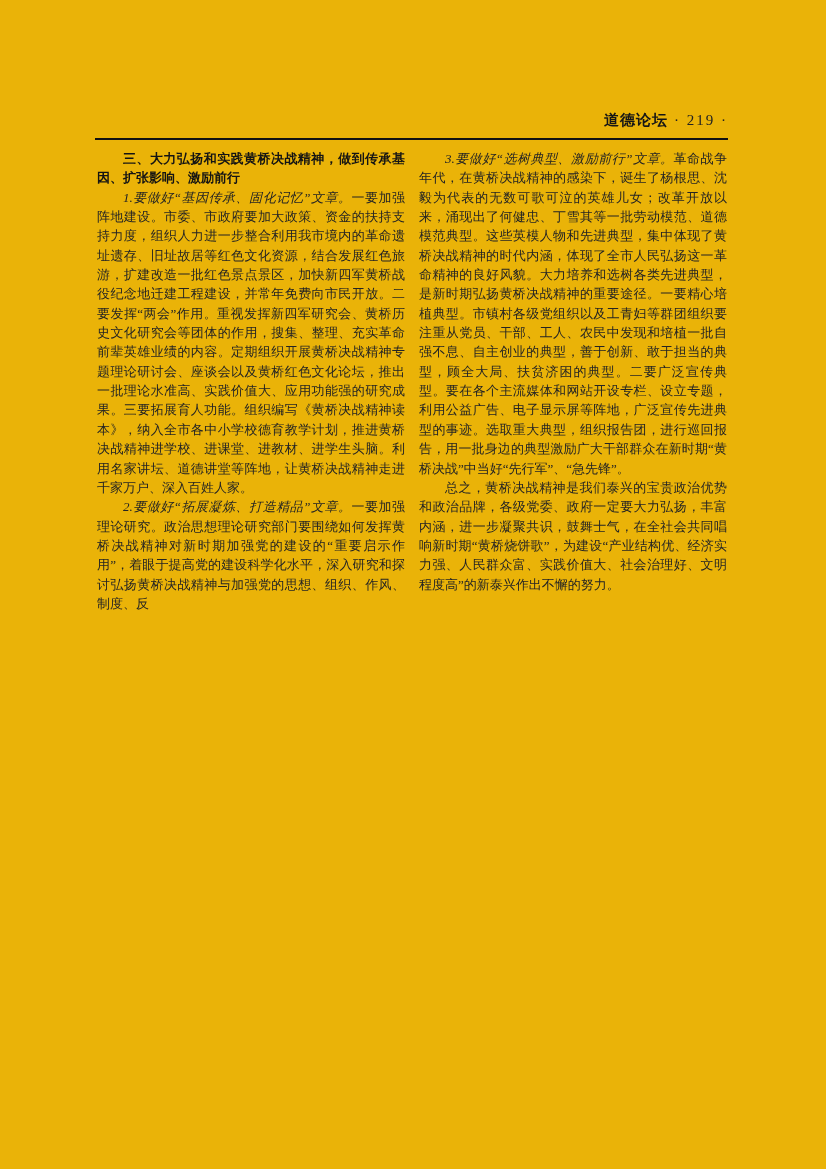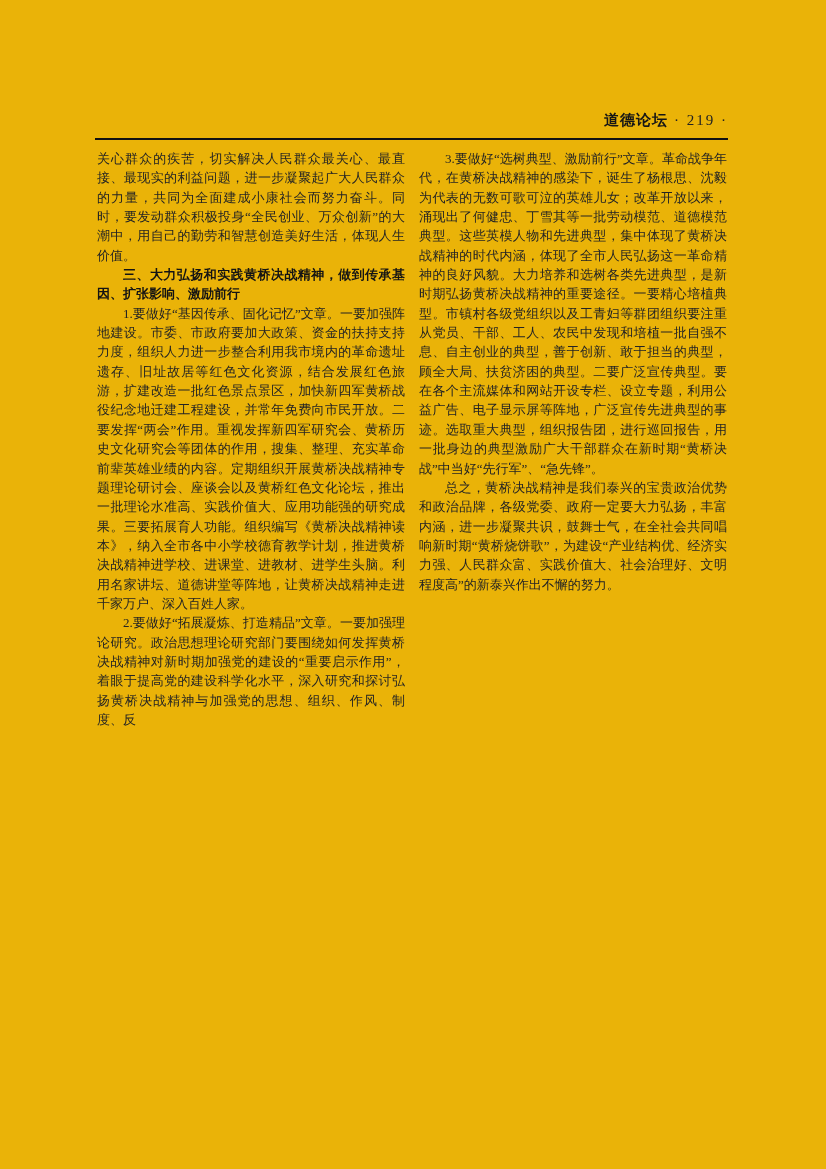--- a/index.html
+++ b/index.html
@@ -73,37 +73,37 @@
   }
   .col p.no-indent {
     text-indent: 0;
   }
   .col p.heading {
     font-family: Liberation Serif, serif;
     font-weight: bold;
     color: #141414;
   }
   .lead-kai {
+    font-style: italic;
   }
 </style>
 </head>
 <body>
 
 <div class="page">
 
   <div class="running-head">
     <span class="section-title">道德论坛</span><span class="page-label">· 219 ·</span>
   </div>
 
   <div class="head-rule"></div>
 
   <div class="columns">
 
     <div class="col">
-      <p class="no-indent"><span>关心群众的疾苦，切实解决人民群众最关心、最直接、最现实的利益问题，进一步凝聚起广大人民群众的力量，共同为全面建成小康社会而努力奋斗。同时，要发动群众积极投身“全民创业、万众创新”的大潮中，用自己的勤劳和智慧创造美好生活，体现人生价值。</span></p>
       <p class="heading"><span>三、大力弘扬和实践黄桥决战精神，做到传承基因、扩张影响、激励前行</span></p>
       <p><span class="lead-kai">1.要做好“基因传承、固化记忆”文章。</span><span>一要加强阵地建设。市委、市政府要加大政策、资金的扶持支持力度，组织人力进一步整合利用我市境内的革命遗址遗存、旧址故居等红色文化资源，结合发展红色旅游，扩建改造一批红色景点景区，加快新四军黄桥战役纪念地迁建工程建设，并常年免费向市民开放。二要发挥“两会”作用。重视发挥新四军研究会、黄桥历史文化研究会等团体的作用，搜集、整理、充实革命前辈英雄业绩的内容。定期组织开展黄桥决战精神专题理论研讨会、座谈会以及黄桥红色文化论坛，推出一批理论水准高、实践价值大、应用功能强的研究成果。三要拓展育人功能。组织编写《黄桥决战精神读本》，纳入全市各中小学校德育教学计划，推进黄桥决战精神进学校、进课堂、进教材、进学生头脑。利用名家讲坛、道德讲堂等阵地，让黄桥决战精神走进千家万户、深入百姓人家。</span></p>
       <p><span class="lead-kai">2.要做好“拓展凝炼、打造精品”文章。</span><span>一要加强理论研究。政治思想理论研究部门要围绕如何发挥黄桥决战精神对新时期加强党的建设的“重要启示作用”，着眼于提高党的建设科学化水平，深入研究和探讨弘扬黄桥决战精神与加强党的思想、组织、作风、制度、反</span></p>
     </div>
 
     <div class="col">
       <p><span class="lead-kai">3.要做好“选树典型、激励前行”文章。</span><span>革命战争年代，在黄桥决战精神的感染下，诞生了杨根思、沈毅为代表的无数可歌可泣的英雄儿女；改革开放以来，涌现出了何健忠、丁雪其等一批劳动模范、道德模范典型。这些英模人物和先进典型，集中体现了黄桥决战精神的时代内涵，体现了全市人民弘扬这一革命精神的良好风貌。大力培养和选树各类先进典型，是新时期弘扬黄桥决战精神的重要途径。一要精心培植典型。市镇村各级党组织以及工青妇等群团组织要注重从党员、干部、工人、农民中发现和培植一批自强不息、自主创业的典型，善于创新、敢于担当的典型，顾全大局、扶贫济困的典型。二要广泛宣传典型。要在各个主流媒体和网站开设专栏、设立专题，利用公益广告、电子显示屏等阵地，广泛宣传先进典型的事迹。选取重大典型，组织报告团，进行巡回报告，用一批身边的典型激励广大干部群众在新时期“黄桥决战”中当好“先行军”、“急先锋”。</span></p>
       <p><span>总之，黄桥决战精神是我们泰兴的宝贵政治优势和政治品牌，各级党委、政府一定要大力弘扬，丰富内涵，进一步凝聚共识，鼓舞士气，在全社会共同唱响新时期“黄桥烧饼歌”，为建设“产业结构优、经济实力强、人民群众富、实践价值大、社会治理好、文明程度高”的新泰兴作出不懈的努力。</span></p>
     </div>
 

